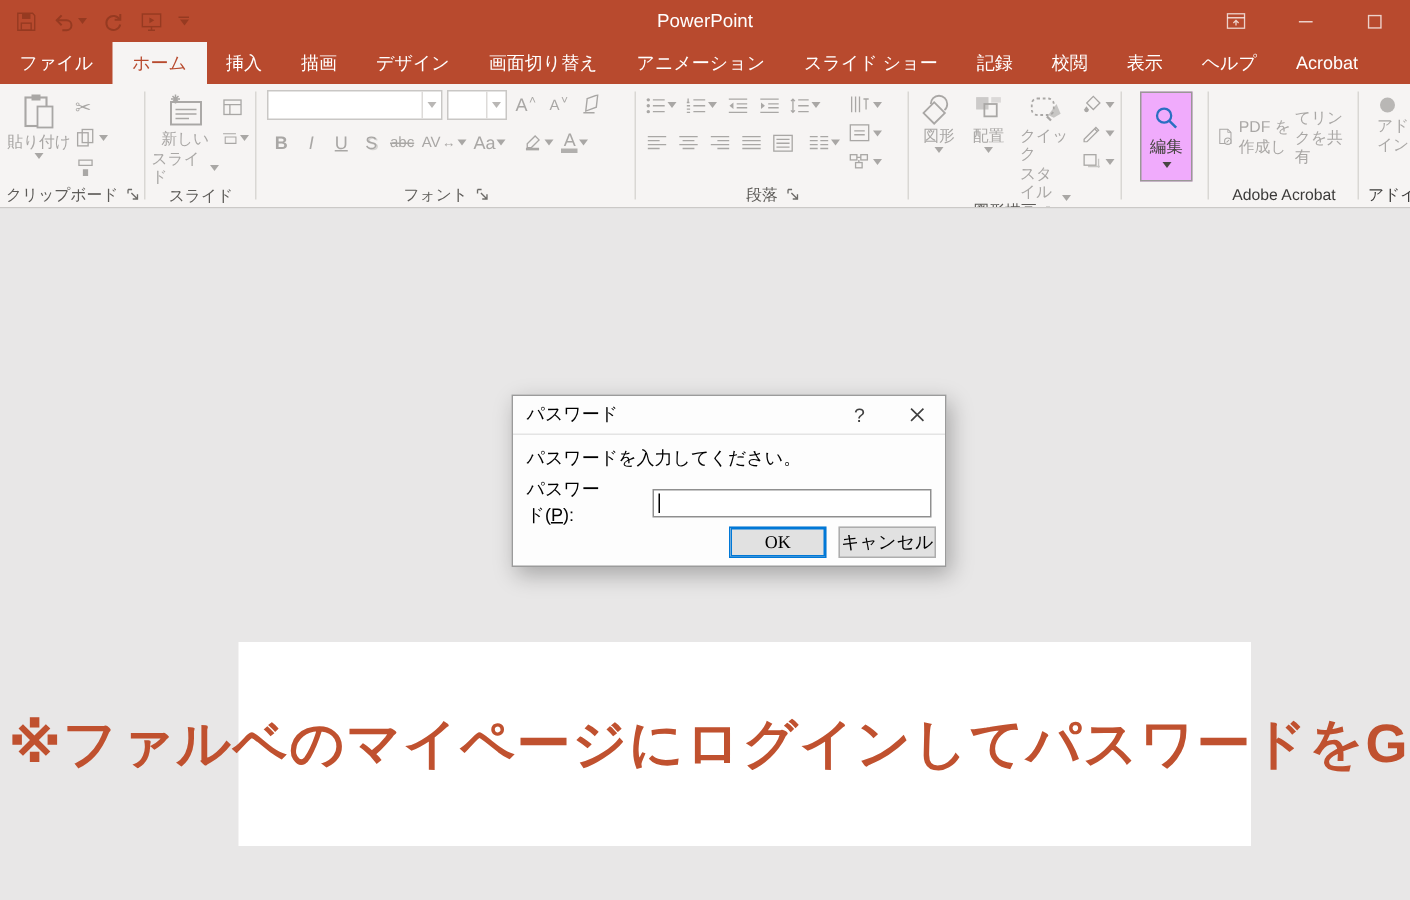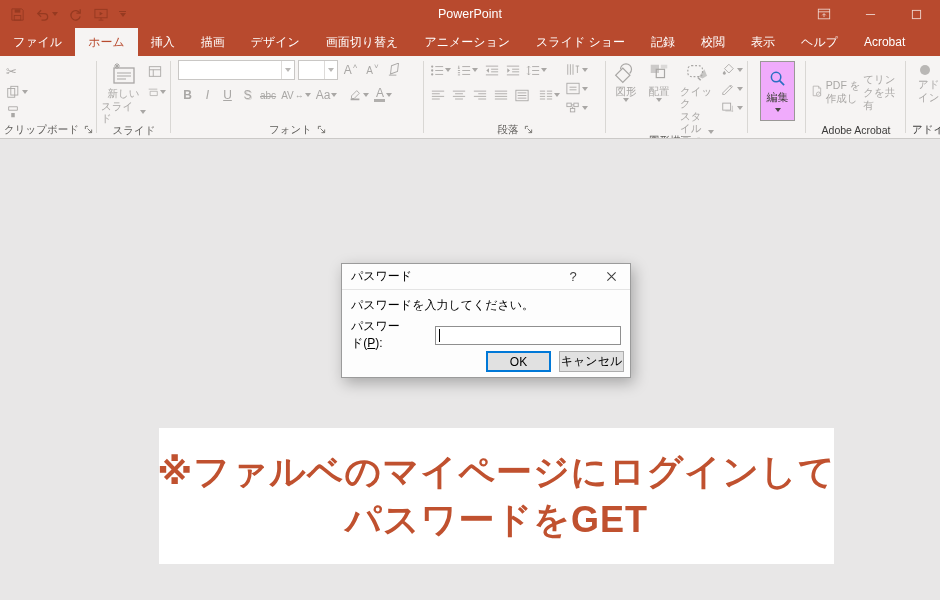--- a/index.html
+++ b/index.html
@@ -60,25 +60,25 @@
   .dlg-sep { height:1px; background:#e4e4e4; }
   .dlg-body { padding:7px 9px 0; position:relative; height:88px; }
   .dlg-msg { line-height:16px; }
   .dlg-file { line-height:16px; }
   .dlg-row { display:flex; align-items:center; margin-top:5px;gap:25px; }
   .dlg-row .lbl { width:66px; }
   .key-u { text-decoration:underline; }
   #pwd-input { width:207px; height:19px; background:#fff; border:1px solid #8f8f8f; display:flex; align-items:center; padding-left:3px; }
   .caret { width:1px; height:13px; background:#000; }
   .dlg-buttons { position:absolute; right:6px; bottom:6px; display:flex; gap:8px; }
-  .winbtn2 { width:65px; height:21px; display:flex; align-items:center; justify-content:center; background:#e1e1e1; border:1px solid #adadad; font-size:12px; color:#000; }
+  .winbtn2 { width:65px; height:21px; display:flex; align-items:center; justify-content:center; background:#e1e1e1; border:1px solid #adadad; font-size:12px; color:#000;font-family:Liberation Serif, serif; }
   .winbtn2.default { border:1px solid #0078d7; box-shadow:inset 0 0 0 1px #0078d7; }
 
   
-  #note { position:absolute; left:159px; top:428px; width:675px; height:136px; background:#ffffff; display:flex; flex-direction:column; align-items:center; justify-content:center; }
+  #note { position:absolute; left:159px; top:428px; width:675px; height:136px; background:#ffffff; display:flex; flex-direction:row; align-items:center; justify-content:center; }
   #note div { color:#c0512f; font-weight:bold; font-size:36px; line-height:48px; letter-spacing:1px; white-space:nowrap; }
 </style>
 </head>
 <body>
 
 <div id="app">
 
   <div id="titlebar">
     <div class="qat">
       <span class="qbtn">
@@ -149,20 +149,29 @@
     <div class="tab">表示</div>
     <div class="tab">ヘルプ</div>
     <div class="tab">Acrobat</div>
 
   </div>
 
   <div id="ribbon">
 
     <div class="group" id="g-clipboard">
       <div class="gbody">
+        <div class="bigbtn" style="width:44px">
+          <svg width="24" height="26" viewBox="0 0 24 26">
+              <rect x="3" y="3" width="14" height="19" fill="none" stroke="currentColor" stroke-width="1.4"></rect>
+              <rect x="7" y="1" width="6" height="4" fill="currentColor"></rect>
+              <rect x="11" y="9" width="10" height="14" fill="#f6f4f3" stroke="currentColor" stroke-width="1.2"></rect>
+            </svg>
+          <span>貼り付け</span>
+          <span class="chev"></span>
+        </div>
         <div class="smallcol" style="width:44px">
           <span class="sbtn">
               <span style="font-size:13px">✂</span>
             </span>
           <span class="sbtn">
             <svg width="14" height="14" viewBox="0 0 16 16">
                 <rect x="2" y="4" width="8" height="10" fill="none" stroke="currentColor"></rect>
                 <rect x="5.5" y="1.5" width="8" height="10" fill="none" stroke="currentColor"></rect>
               </svg>
             <span class="chev"></span>

